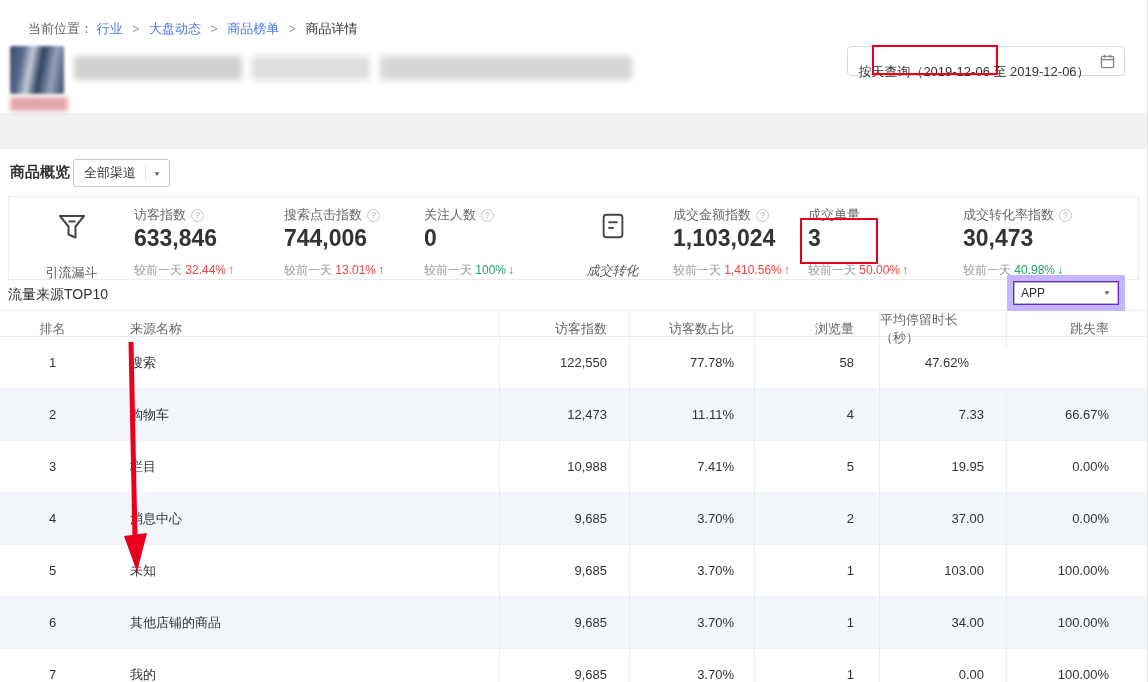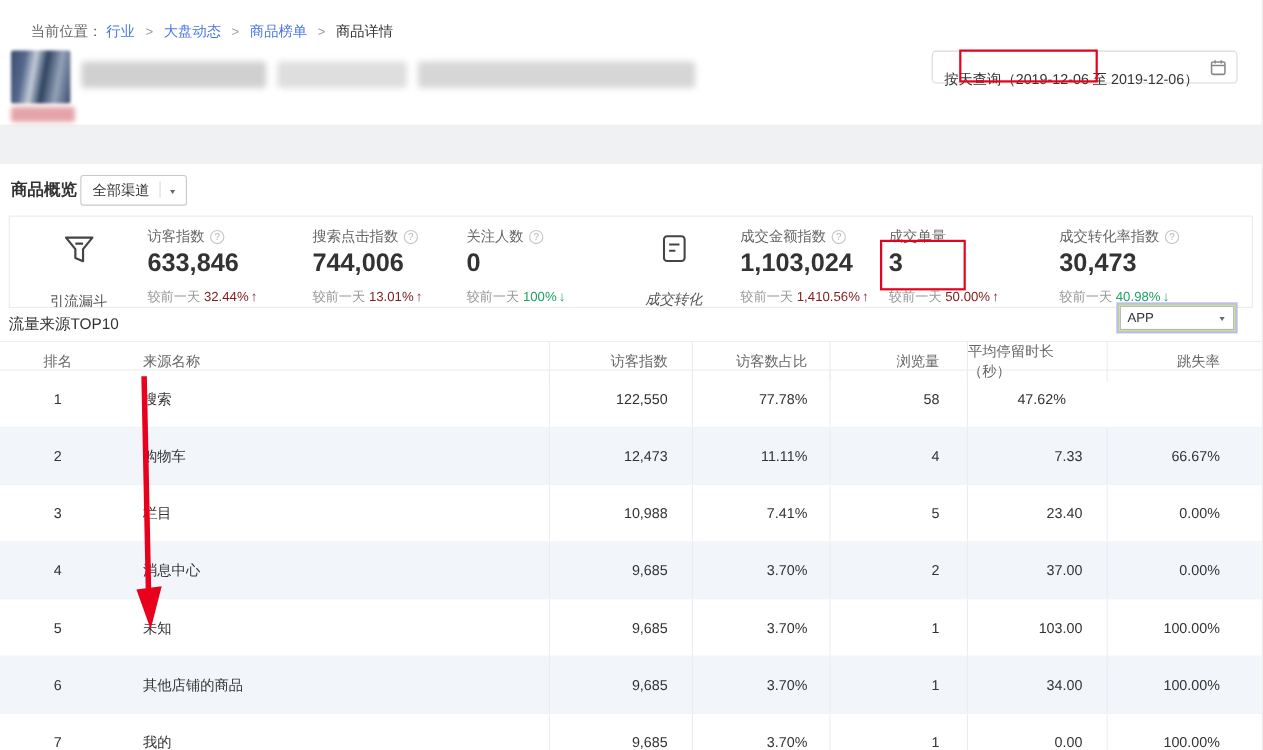--- a/index.html
+++ b/index.html
@@ -51,30 +51,30 @@
   .metric { }
   .m1{width:150px} .m2{width:140px} .m3{width:146px}
   .m4{width:135px; padding-left:18px} .m5{width:155px; padding-left:18px} .m6{flex:1; padding-left:18px}
   .m-label { display:flex; align-items:center; font-size:13px; color:#666; line-height:18px; }
   .help { width:13px; height:13px; border:1px solid #c5c5c5; border-radius:50%; color:#b5b5b5;
           font-size:9px; display:inline-flex; align-items:center; justify-content:center; margin-left:5px; cursor:pointer; }
   .help::before { content:"?"; }
   .m-value { font-size:23px; font-weight:700; color:#333; line-height:26px; margin-top:1px; letter-spacing:0; }
   .m-change { margin-top:11px; font-size:12px; }
   .m-change .pfx { color:#999; }
-  .m-change .up { color:#7f1d1d; }
+  .m-change .up { color:#ef4444; }
   .m-change .down { color:#21a567; }
   .m-change .arr { margin-left:2px; font-weight:700; }
   .card-anno { position:absolute; left:791px; top:21px; width:78px; height:46px; border:2px solid #e8001c; pointer-events:none; z-index:9; }
 
   
   .traffic { position:relative; background:#fff; }
   .tf-head { position:relative; height:30px; }
   .tf-title { position:absolute; left:8px; top:6px; font-size:14px; color:#333; }
-  .app-box { position:absolute; right:22px; top:-5px; border:2px solid #c4b5fd; background:#bef264; padding:1px; z-index:9; }
+  .app-box { position:absolute; right:22px; top:-5px; border:6px solid #c4b5fd; background:#6d28d9; padding:1px; z-index:9; }
   .mini-select { width:104px; height:22px; display:flex; align-items:center; justify-content:space-between;
                  border:1px solid #b5b5b5; background:#fff; padding:0 6px; font-size:12px; color:#333; cursor:pointer; }
 
   .table-wrap { position:relative; }
   .trow, .thead { display:grid; grid-template-columns:105px 395px 130px 125px 125px 127px 1fr; align-items:center; }
   .thead { height:27px; font-size:13px; color:#666; background:#fff; border-top:1px solid #eceef2; border-bottom:1px solid #e6e9ee; }
   .trow { height:52px; font-size:13px; color:#333; border-bottom:1px solid #f0f3f6; background:#fff; }
   .trow.alt { background:#f2f6fa; }
   .cell, .hcell { height:100%; display:flex; align-items:center; }
   .c0 { justify-content:center; }
@@ -269,21 +269,21 @@
         <div class="cell c4">4</div>
         <div class="cell c5">7.33</div>
         <div class="cell c6">66.67%</div>
       </div>
       <div class="trow">
         <div class="cell c0">3</div>
         <div class="cell c1">栏目</div>
         <div class="cell c2">10,988</div>
         <div class="cell c3">7.41%</div>
         <div class="cell c4">5</div>
-        <div class="cell c5">23.40</div>
+        <div class="cell c5">19.95</div>
         <div class="cell c6">0.00%</div>
       </div>
       <div class="trow alt">
         <div class="cell c0">4</div>
         <div class="cell c1">消息中心</div>
         <div class="cell c2">9,685</div>
         <div class="cell c3">3.70%</div>
         <div class="cell c4">2</div>
         <div class="cell c5">37.00</div>
         <div class="cell c6">0.00%</div>

